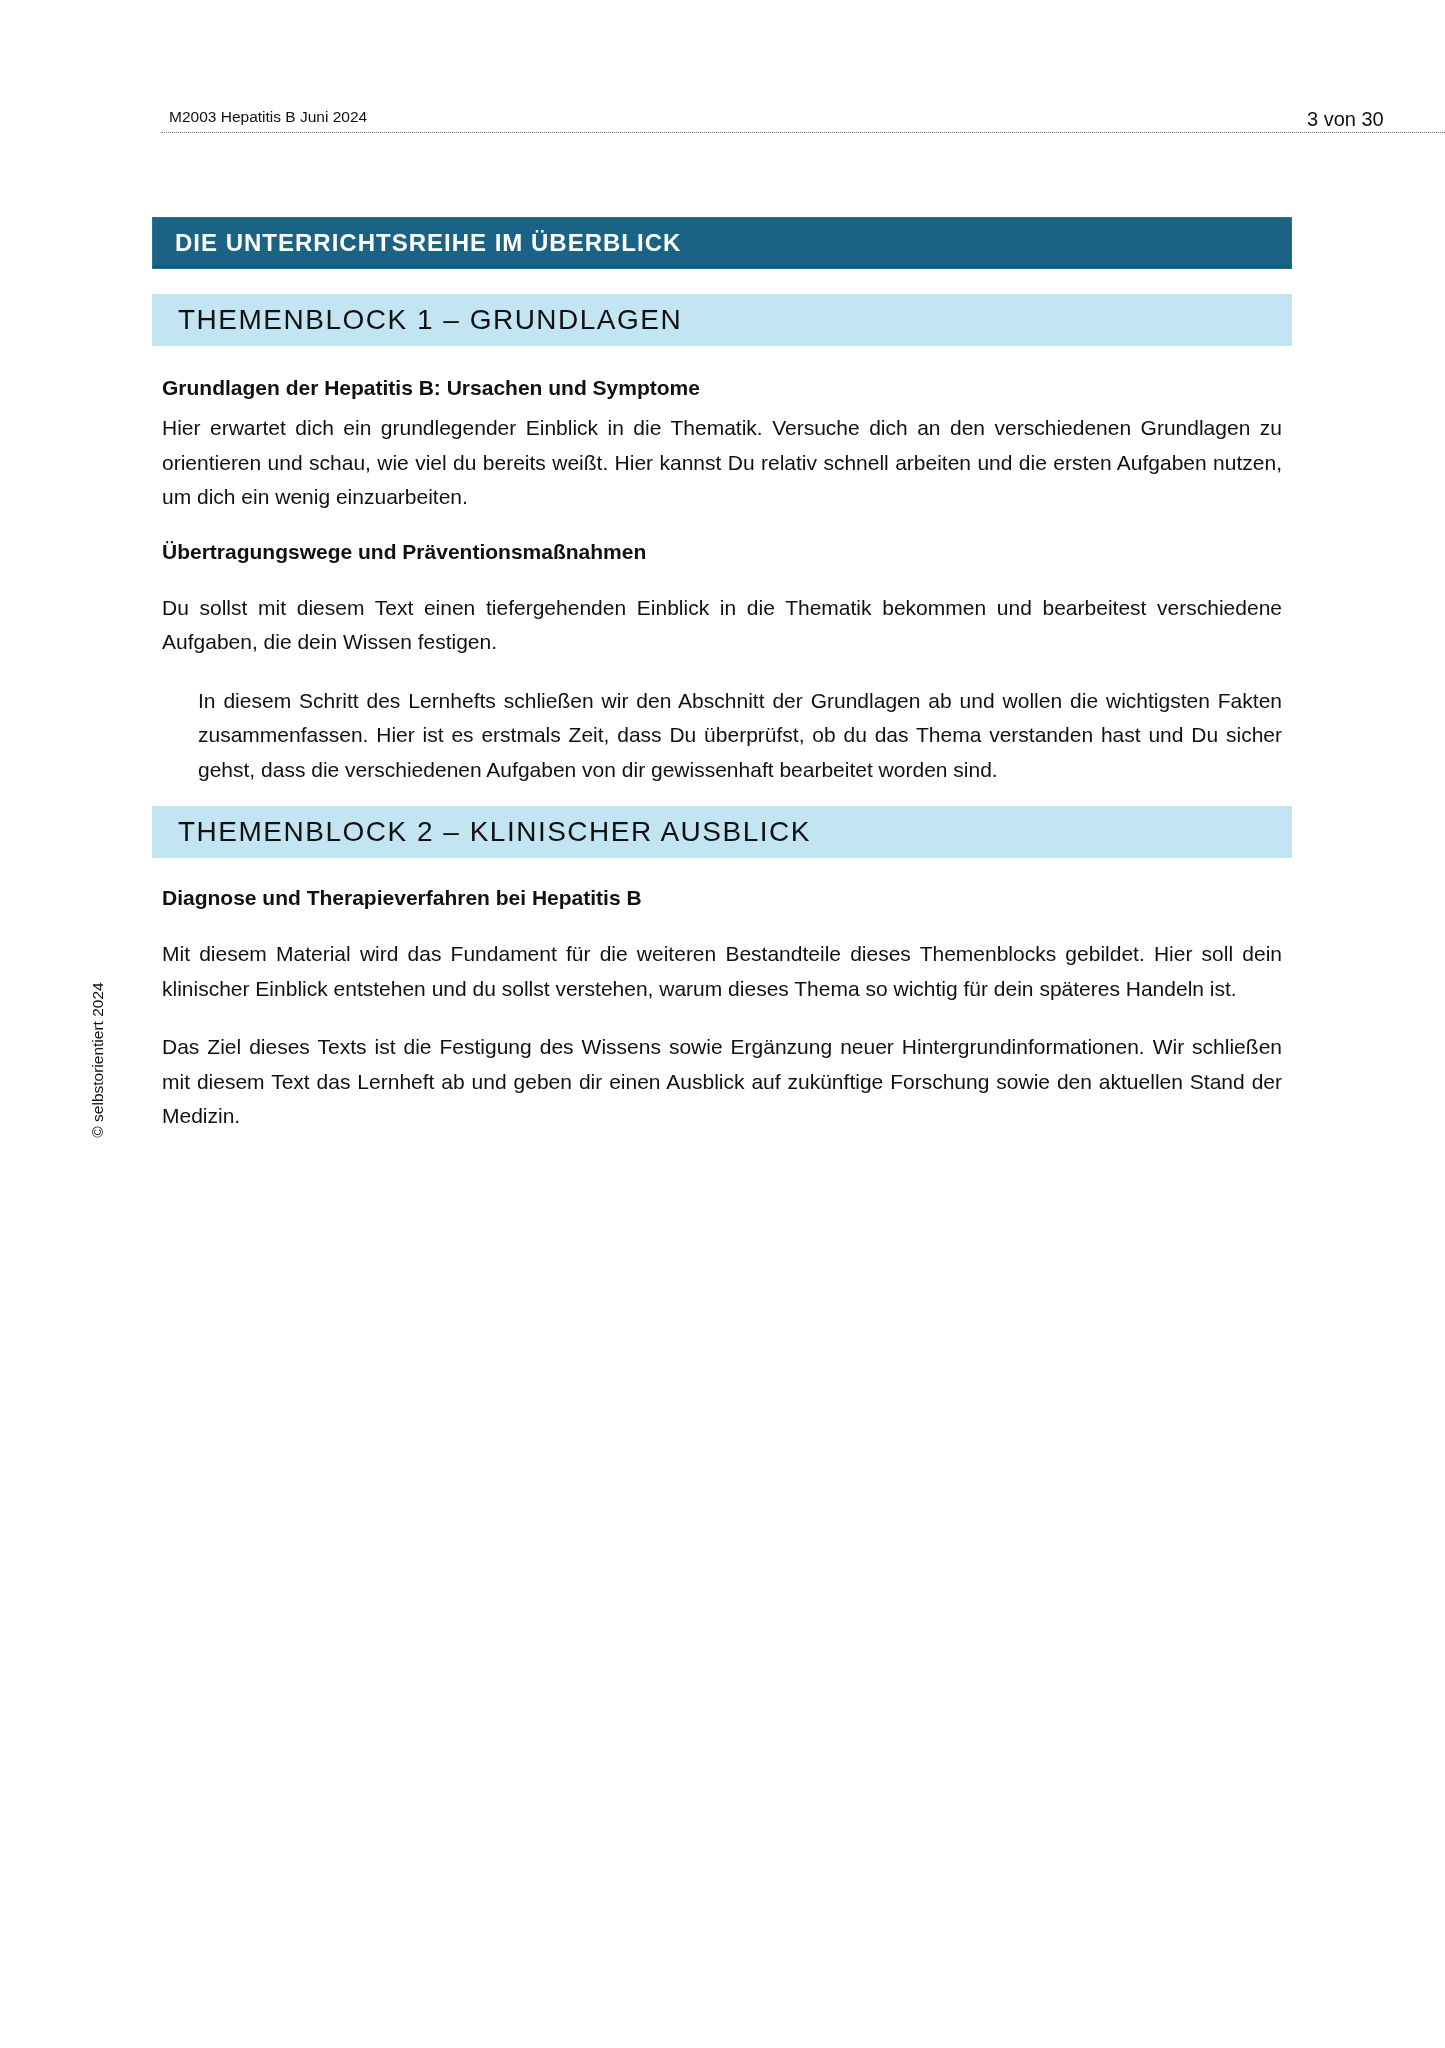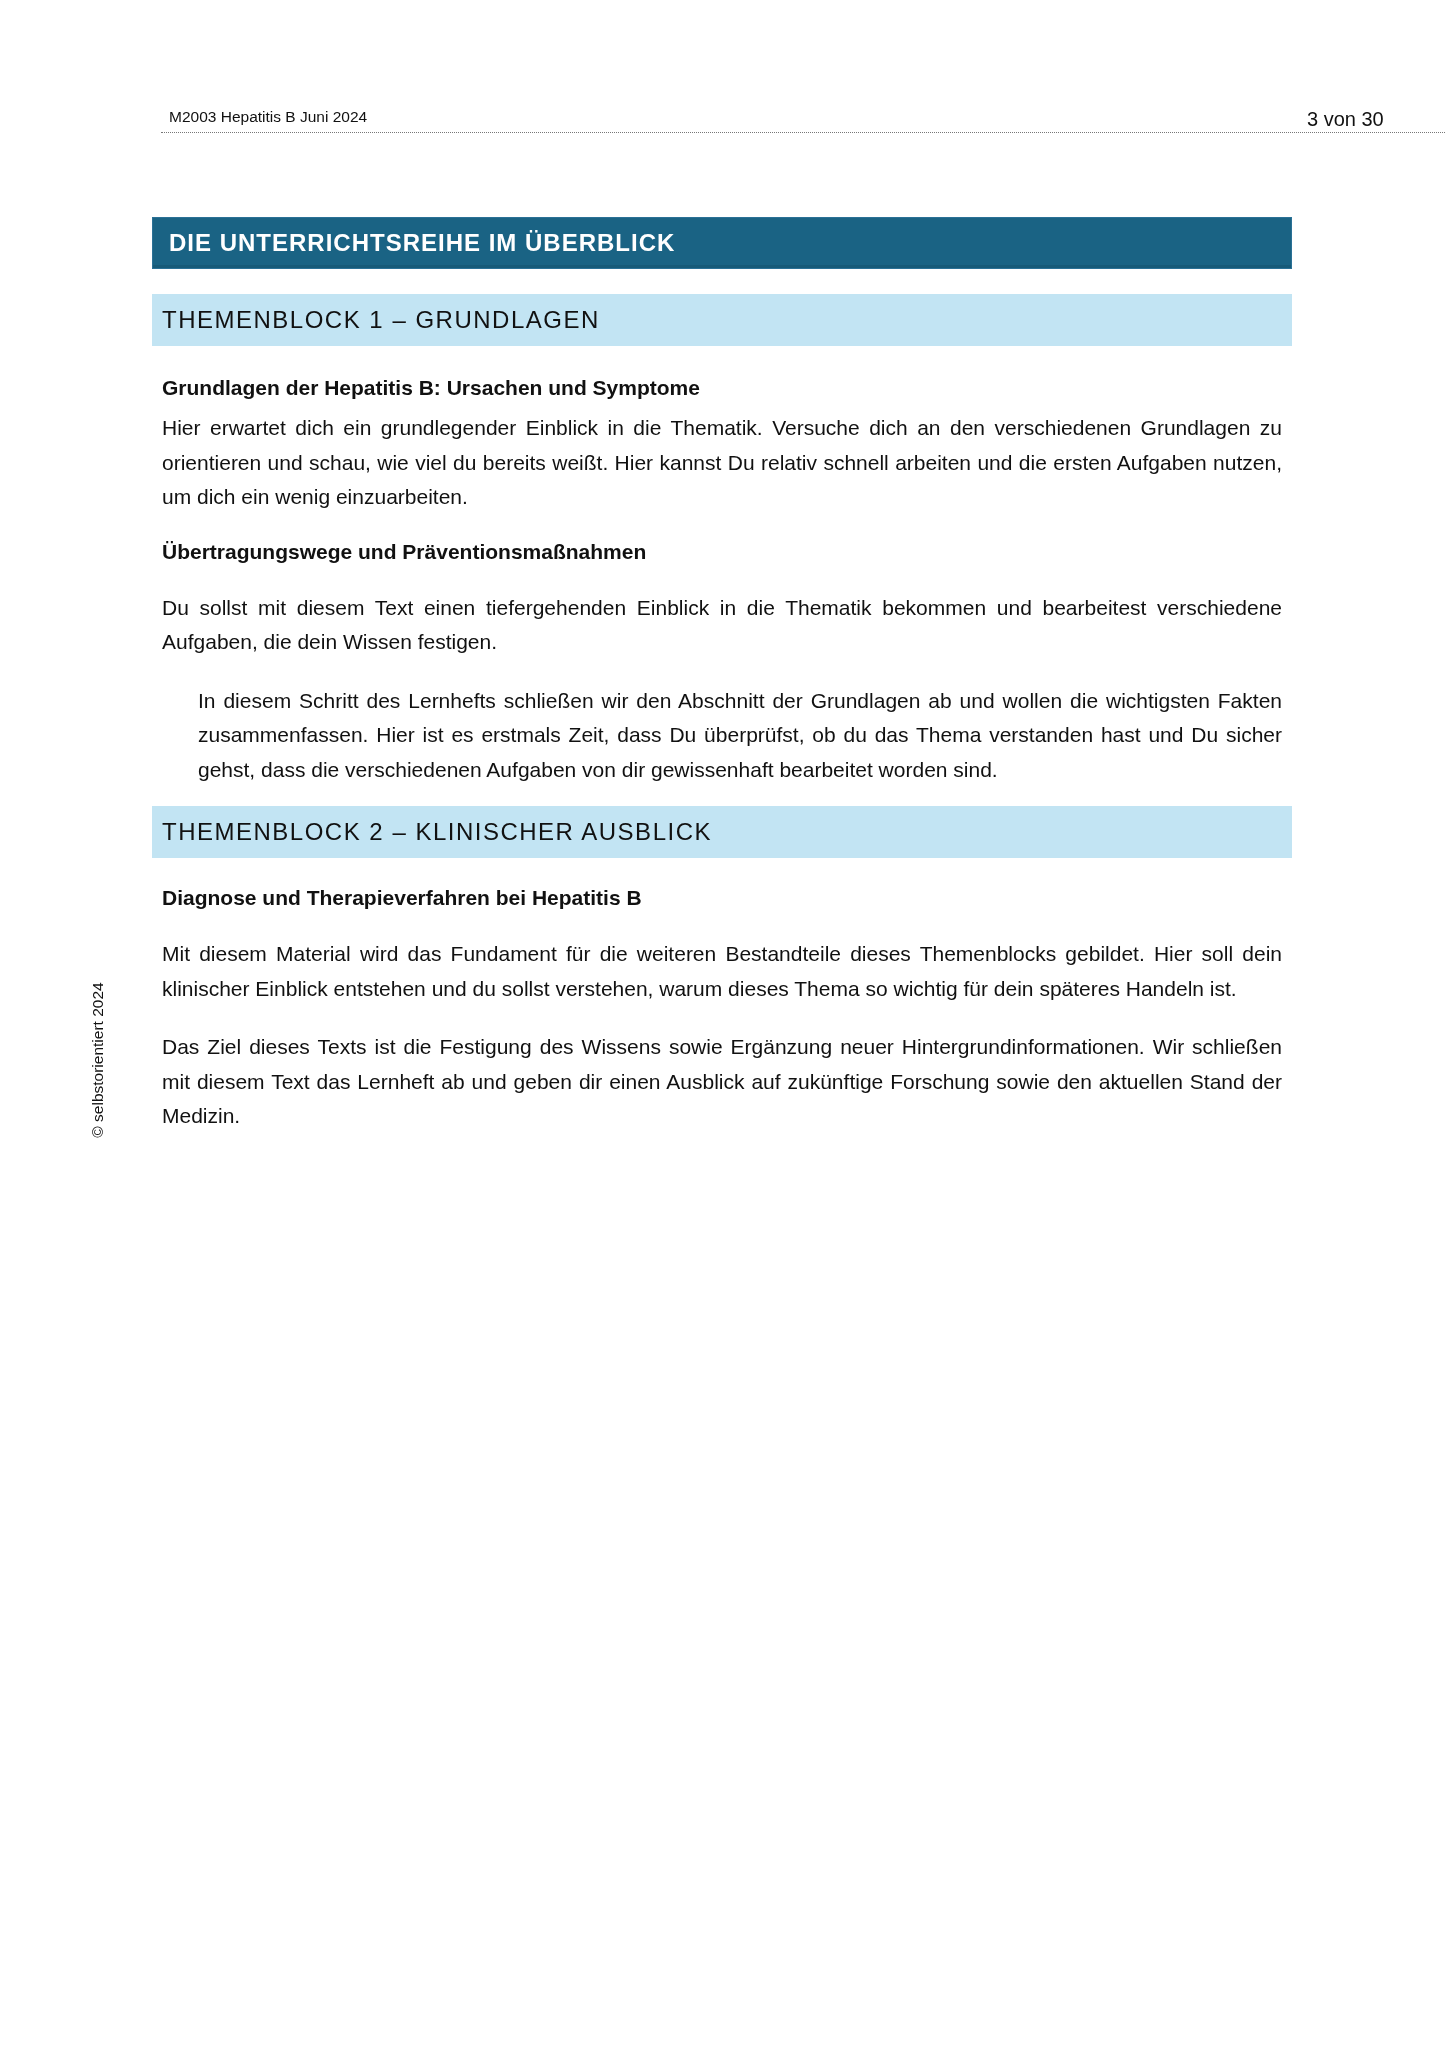--- a/index.html
+++ b/index.html
@@ -6,25 +6,25 @@
   body { width: 1445px; height: 2048px; position: relative; overflow: hidden;
          font-family: "Liberation Sans", sans-serif; color: #111; }
   .page-header { position: absolute; left: 161px; top: 106px; width: 1284px; height: 26px;
                  border-bottom: 1px dotted #777; }
   .page-header .left { position: absolute; left: 8px; top: 2px; font-size: 15.5px; color: #111; }
   .page-header .right { position: absolute; left: 1146px; top: 2px; font-size: 20px; color: #111; }
   .side-note { position: absolute; left: 98px; top: 1060px; transform: translate(-50%, -50%) rotate(-90deg);
                white-space: nowrap; font-size: 15.5px; color: #111; }
   .content { position: absolute; left: 152px; top: 217px; width: 1140px; }
   .main-heading { background: #1a6384; color: #ffffff; height: 52px; box-sizing: border-box;
-                  padding: 0 16px; display: flex; align-items: center; font-weight: bold;
+                  padding: 0 22px; display: flex; align-items: center; font-weight: bold;
                   font-size: 24px; letter-spacing: 1px; border: 1px solid #2b7196;
                   box-shadow: inset 0 -3px 0 #175a78; }
   .block-heading { background: #c2e4f3; color: #111; height: 52px; box-sizing: border-box;
-                   padding: 0 10px; display: flex; align-items: center; font-size: 24px;
+                   padding: 0 26px; display: flex; align-items: center; font-size: 28px;
                    letter-spacing: 1.5px; }
   .section { padding: 0 10px; }
   .sub-title { font-weight: bold; font-size: 21px; margin: 0; line-height: 30px; }
   .para { font-size: 21px; line-height: 34.5px; text-align: justify; margin: 0; }
 </style>
 </head>
 <body>
 
 <div class="page-header">
   <span class="left">M2003 Hepatitis B Juni 2024</span>

